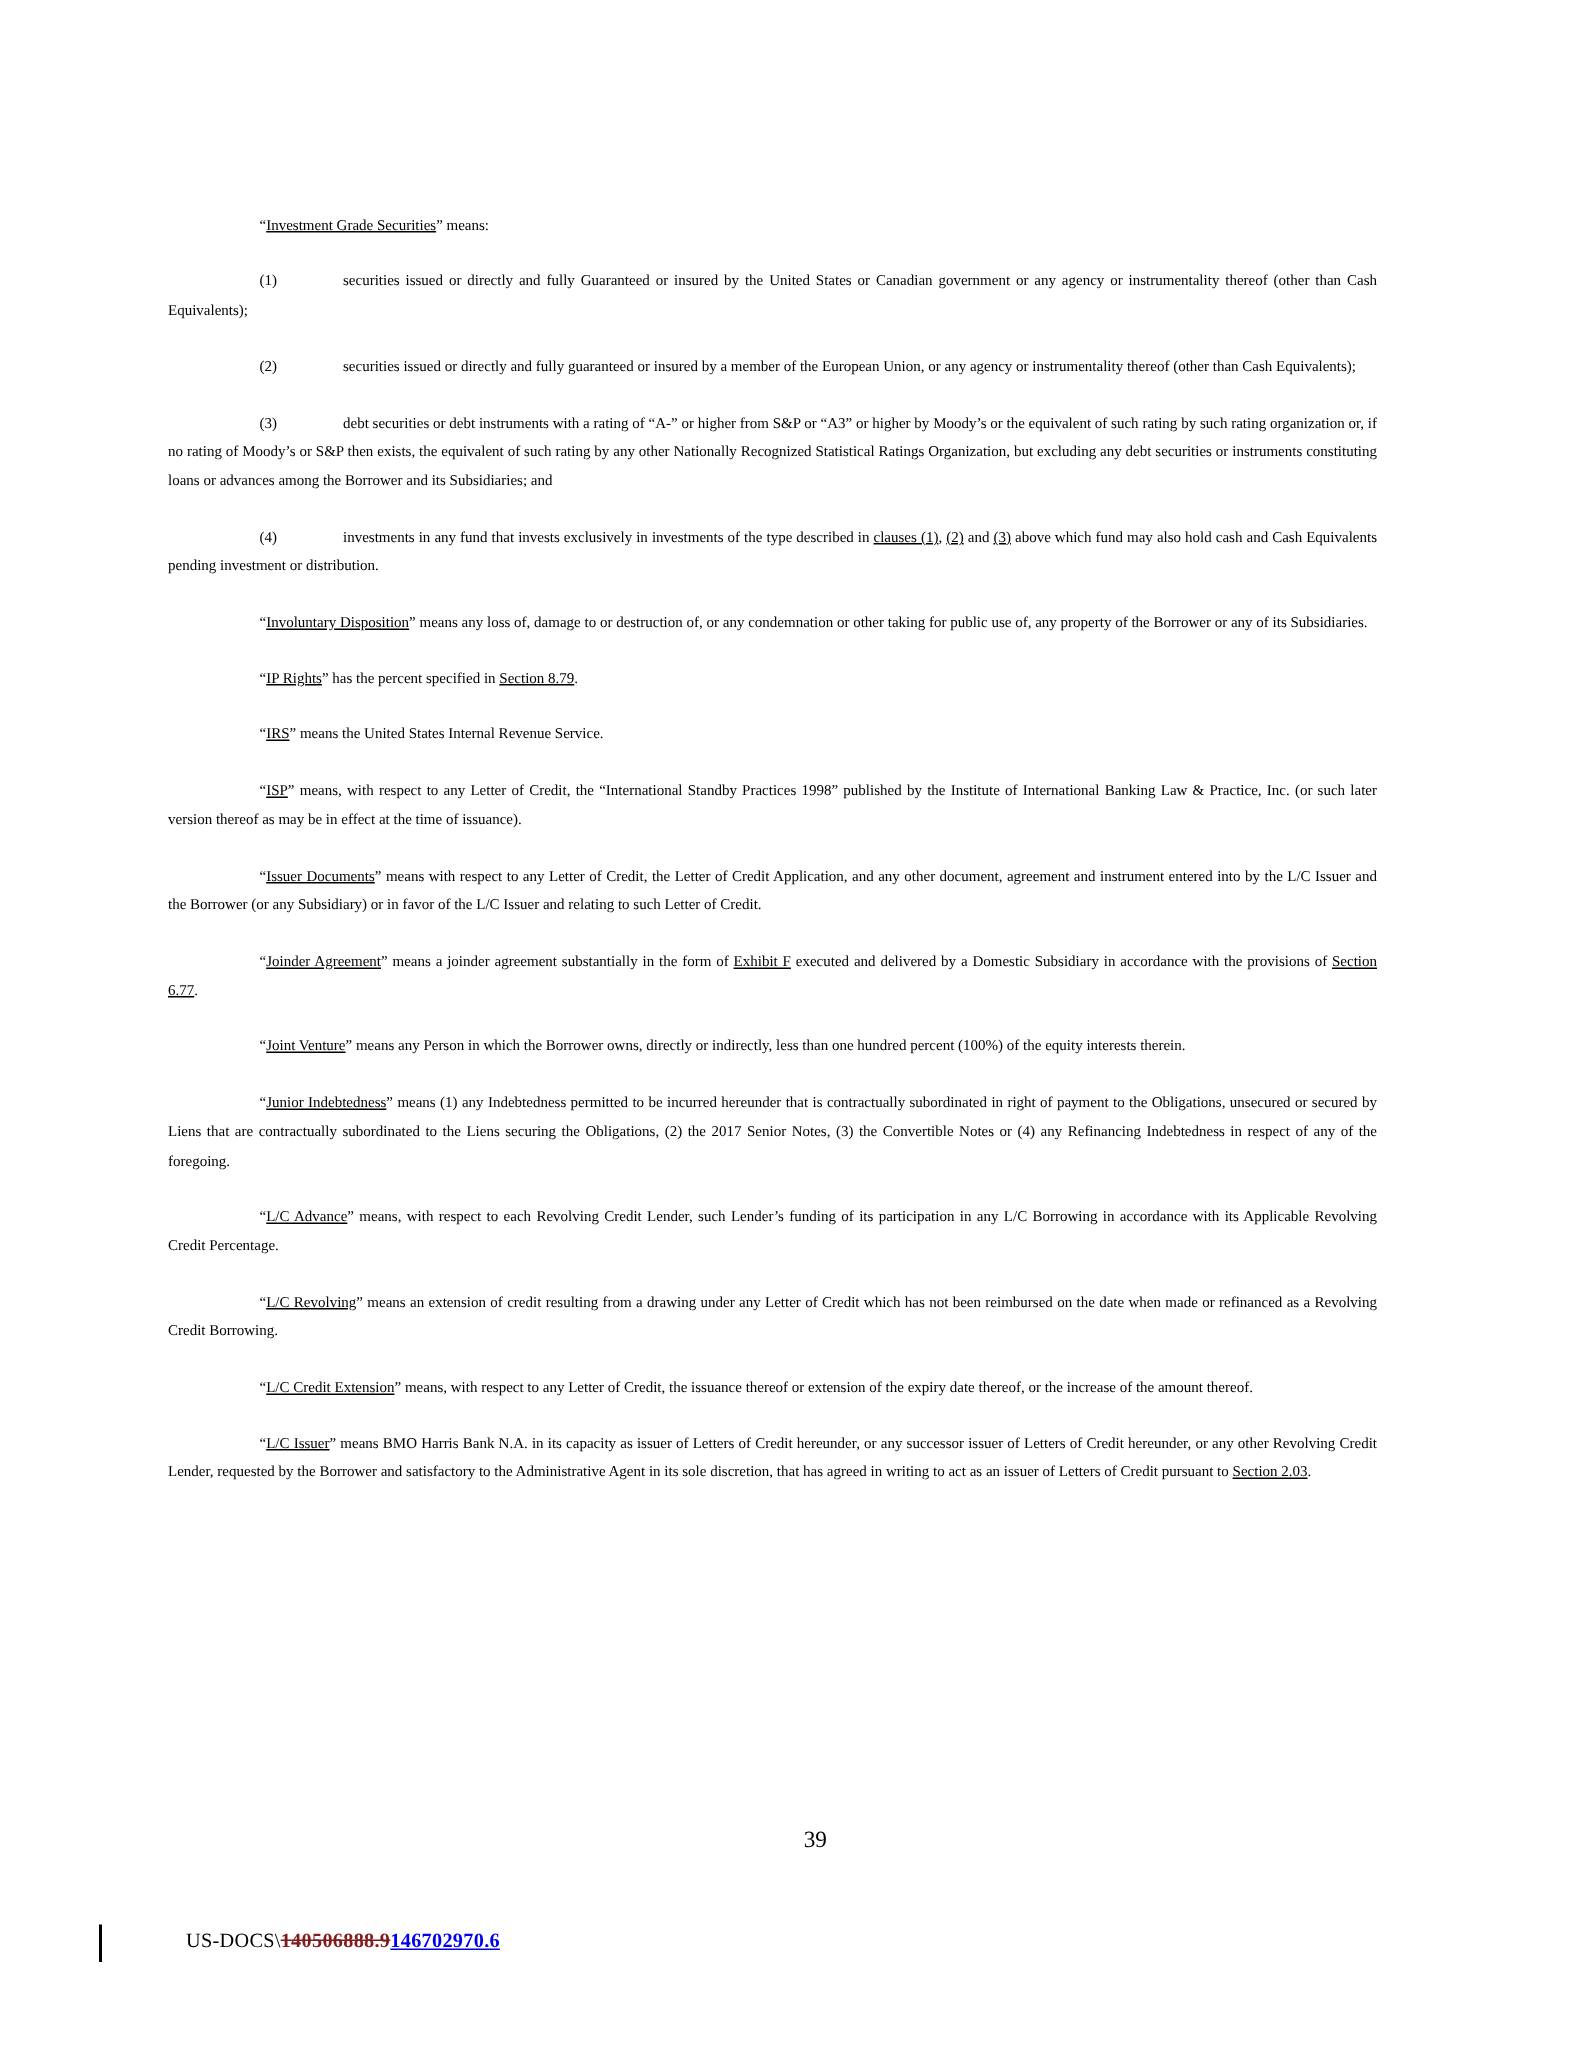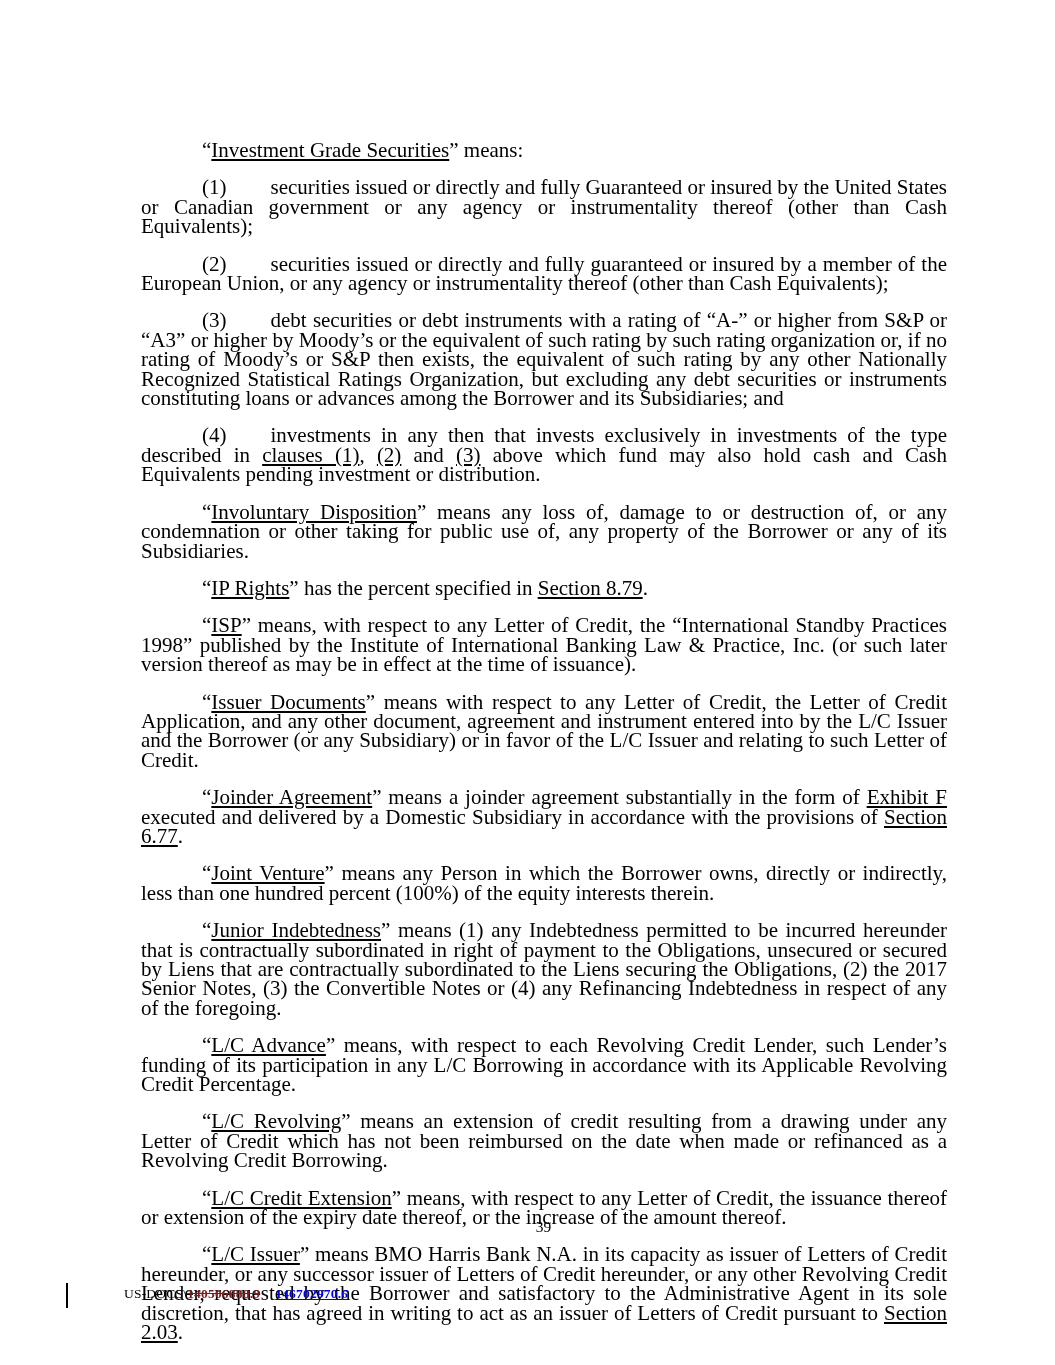--- a/index.html
+++ b/index.html
@@ -8,24 +8,24 @@
     width: 1055px;
     height: 1365px;
     background: #ffffff;
     font-family: "Liberation Serif", serif;
     color: #000000;
     overflow: hidden;
     margin: 0 auto;
   }
   .content {
     position: absolute;
-    left: 141px;
+    left: 112px;
     top: 141px;
     width: 806px;
-    font-size: 21px;
+    font-size: 10px;
     line-height: 19.4px;
     text-align: justify;
   }
   .para {
     margin: 0 0 18px 0;
     text-indent: 61px;
   }
   .para:last-child { margin-bottom: 12px; }
   .u { text-decoration: underline; }
   .tab { display: inline-block; width: 44px; }
@@ -46,43 +46,43 @@
   }
   .footer .deleted {
     color: #7f1d1d;
     font-weight: bold;
     text-decoration: line-through;
   }
   .footer .inserted {
     color: #0000ee;
     font-weight: bold;
     text-decoration: underline;
-    padding-left: 15px;
   }
   .change-bar {
     position: absolute;
     left: 66px;
     top: 1283px;
     width: 2px;
     height: 25px;
     background: #000000;
   }
 </style>
 </head>
 <body>
 
 <div class="page">
   <div class="content">
       <p class="para"><span>“</span><span class="u">Investment Grade Securities</span><span>” means:</span></p>
       <p class="para"><span>(1)</span><span class="tab"></span><span>securities issued or directly and fully Guaranteed or insured by the United States or Canadian government or any agency or instrumentality thereof (other than Cash Equivalents);</span></p>
       <p class="para"><span>(2)</span><span class="tab"></span><span>securities issued or directly and fully guaranteed or insured by a member of the European Union, or any agency or instrumentality thereof (other than Cash Equivalents);</span></p>
       <p class="para"><span>(3)</span><span class="tab"></span><span>debt securities or debt instruments with a rating of “A-” or higher from S&amp;P or “A3” or higher by Moody’s or the equivalent of such rating by such rating organization or, if no rating of Moody’s or S&amp;P then exists, the equivalent of such rating by any other Nationally Recognized Statistical Ratings Organization, but excluding any debt securities or instruments constituting loans or advances among the Borrower and its Subsidiaries; and</span></p>
-      <p class="para"><span>(4)</span><span class="tab"></span><span>investments in any then that invests exclusively in investments of the type described in </span><span class="u">clauses (1)</span><span>, </span><span class="u">(2)</span><span> and </span><span class="u">(3)</span><span> above which fund may also hold cash and Cash Equivalents pending investment or distribution.</span></p>
+      <p class="para"><span>(4)</span><span class="tab"></span><span>investments in any fund that invests exclusively in investments of the type described in </span><span class="u">clauses (1)</span><span>, </span><span class="u">(2)</span><span> and </span><span class="u">(3)</span><span> above which fund may also hold cash and Cash Equivalents pending investment or distribution.</span></p>
       <p class="para"><span>“</span><span class="u">Involuntary Disposition</span><span>” means any loss of, damage to or destruction of, or any condemnation or other taking for public use of, any property of the Borrower or any of its Subsidiaries.</span></p>
       <p class="para"><span>“</span><span class="u">IP Rights</span><span>” has the percent specified in </span><span class="u">Section 8.79</span><span>.</span></p>
+      <p class="para"><span>“</span><span class="u">IRS</span><span>” means the United States Internal Revenue Service.</span></p>
       <p class="para"><span>“</span><span class="u">ISP</span><span>” means, with respect to any Letter of Credit, the “International Standby Practices 1998” published by the Institute of International Banking Law &amp; Practice, Inc. (or such later version thereof as may be in effect at the time of issuance).</span></p>
       <p class="para"><span>“</span><span class="u">Issuer Documents</span><span>” means with respect to any Letter of Credit, the Letter of Credit Application, and any other document, agreement and instrument entered into by the L/C Issuer and the Borrower (or any Subsidiary) or in favor of the L/C Issuer and relating to such Letter of Credit.</span></p>
       <p class="para"><span>“</span><span class="u">Joinder Agreement</span><span>” means a joinder agreement substantially in the form of </span><span class="u">Exhibit F</span><span> executed and delivered by a Domestic Subsidiary in accordance with the provisions of </span><span class="u">Section 6.77</span><span>.</span></p>
       <p class="para"><span>“</span><span class="u">Joint Venture</span><span>” means any Person in which the Borrower owns, directly or indirectly, less than one hundred percent (100%) of the equity interests therein.</span></p>
       <p class="para"><span>“</span><span class="u">Junior Indebtedness</span><span>” means (1) any Indebtedness permitted to be incurred hereunder that is contractually subordinated in right of payment to the Obligations, unsecured or secured by Liens that are contractually subordinated to the Liens securing the Obligations, (2) the 2017 Senior Notes, (3) the Convertible Notes or (4) any Refinancing Indebtedness in respect of any of the foregoing.</span></p>
       <p class="para"><span>“</span><span class="u">L/C Advance</span><span>” means, with respect to each Revolving Credit Lender, such Lender’s funding of its participation in any L/C Borrowing in accordance with its Applicable Revolving Credit Percentage.</span></p>
       <p class="para"><span>“</span><span class="u">L/C Revolving</span><span>” means an extension of credit resulting from a drawing under any Letter of Credit which has not been reimbursed on the date when made or refinanced as a Revolving Credit Borrowing.</span></p>
       <p class="para"><span>“</span><span class="u">L/C Credit Extension</span><span>” means, with respect to any Letter of Credit, the issuance thereof or extension of the expiry date thereof, or the increase of the amount thereof.</span></p>
       <p class="para"><span>“</span><span class="u">L/C Issuer</span><span>” means BMO Harris Bank N.A. in its capacity as issuer of Letters of Credit hereunder, or any successor issuer of Letters of Credit hereunder, or any other Revolving Credit Lender, requested by the Borrower and satisfactory to the Administrative Agent in its sole discretion, that has agreed in writing to act as an issuer of Letters of Credit pursuant to </span><span class="u">Section 2.03</span><span>.</span></p>
     </div>

